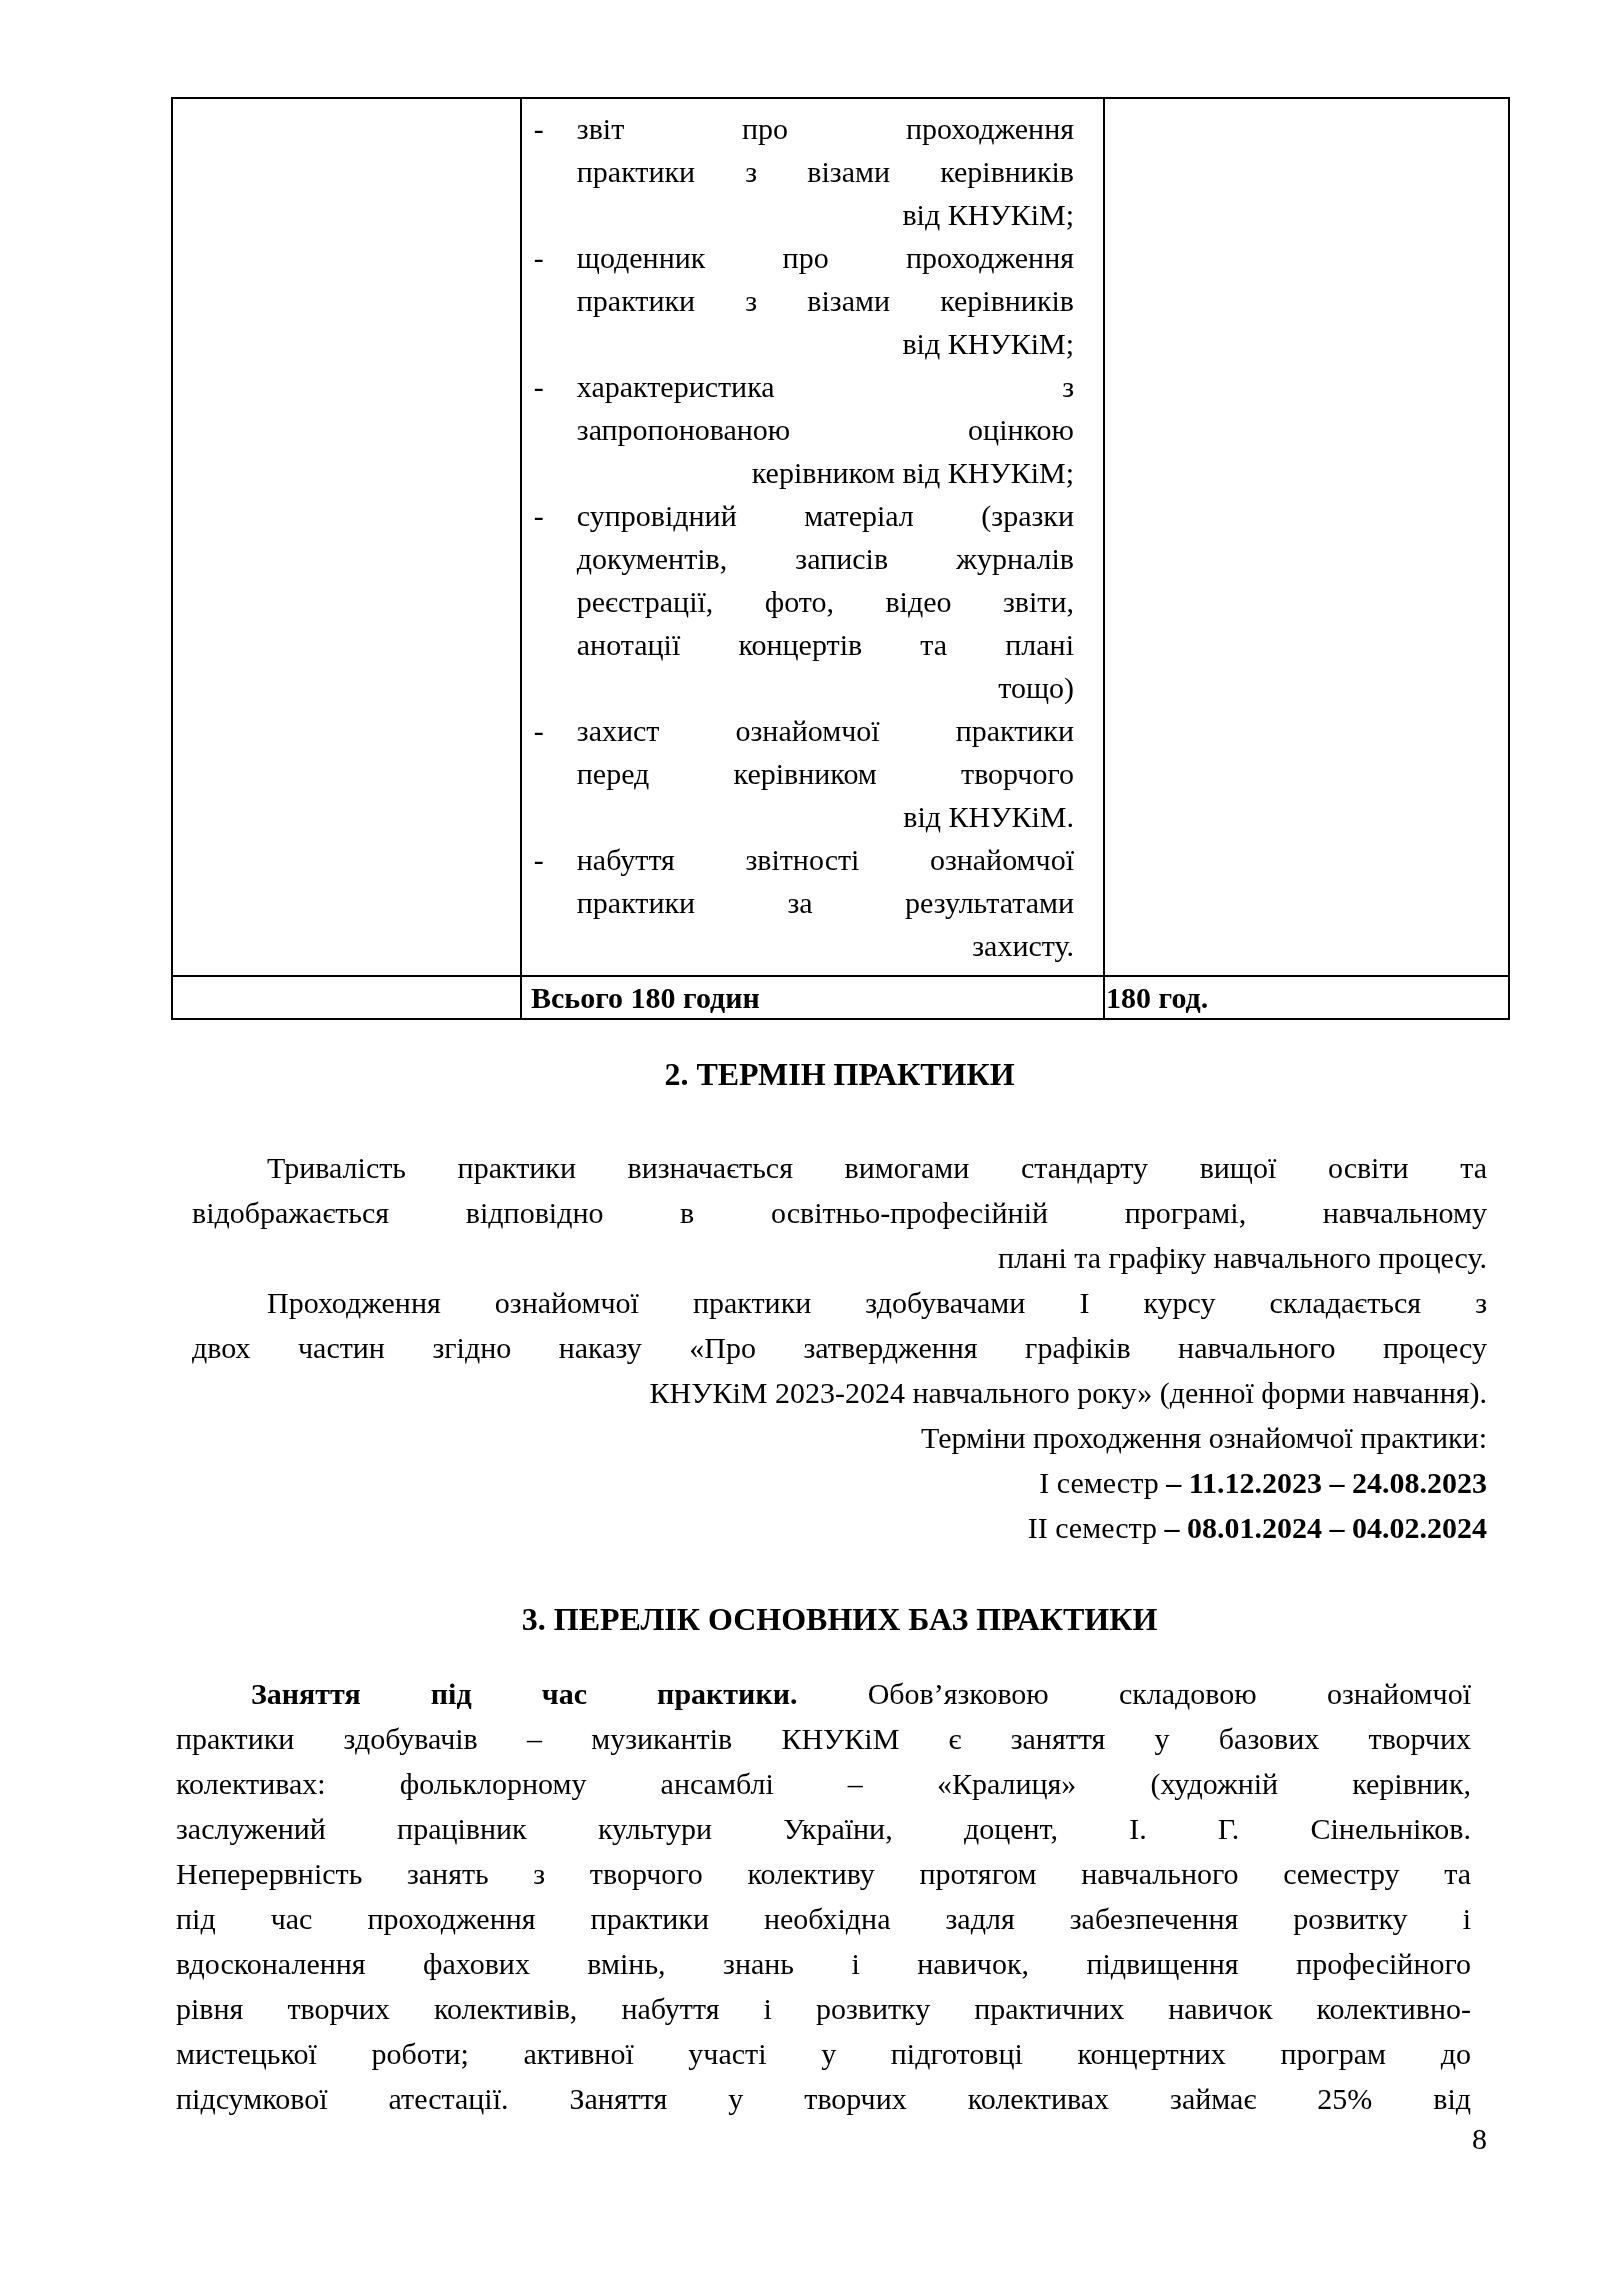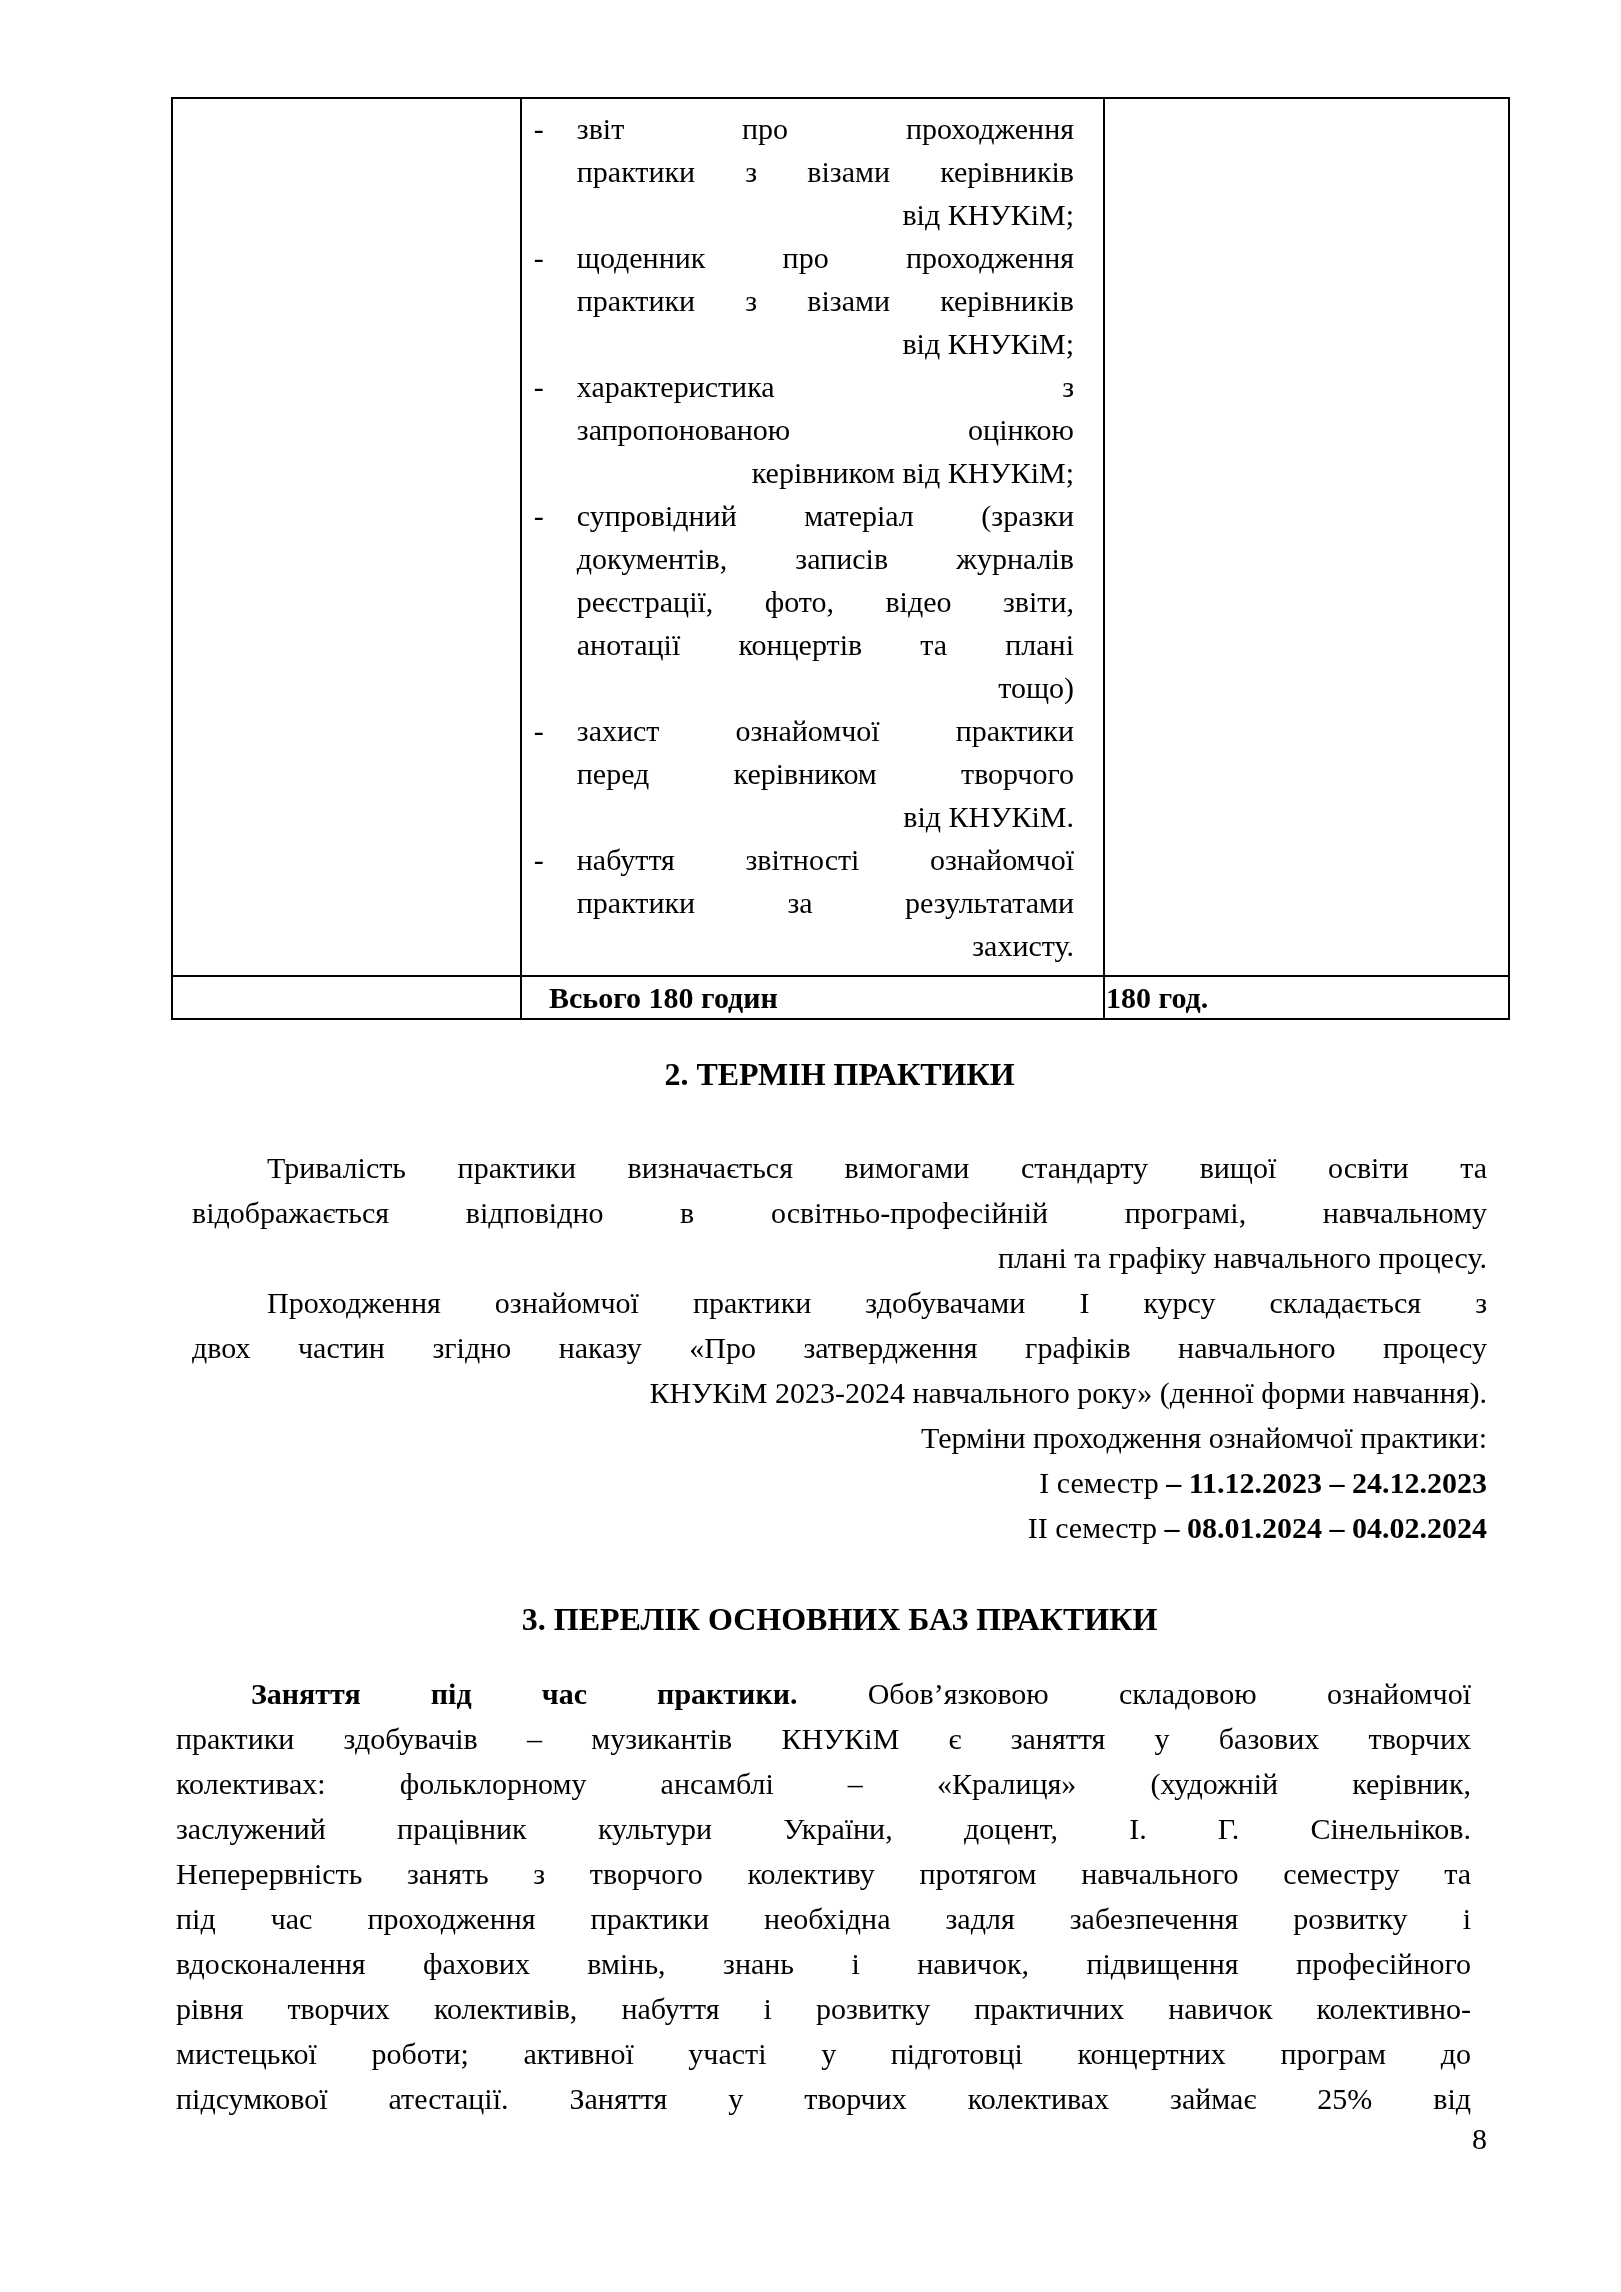--- a/index.html
+++ b/index.html
@@ -22,21 +22,21 @@
   td.req{
     padding:7.8px 29px 0 11.8px;
     font-size:30px;line-height:43px;
   }
   ul.blist{margin:0;padding:0;list-style:none;}
   ul.blist li{position:relative;padding-left:43px;}
   .marker{position:absolute;left:0;top:0;}
   .jl{text-align:justify;text-align-last:justify;}
   .ll{text-align:right;}
   tr.total td{font-weight:bold;font-size:30px;line-height:39px;height:39px;vertical-align:middle;}
-  td.total-label{padding-left:27px;margin-top:44px;}
+  td.total-label{padding-left:9px;margin-top:44px;}
   td.total-hours{text-align:left;}
 
   
   .h2,.h3{
     position:absolute;left:192px;width:1295px;
     text-align:center;font-weight:bold;font-size:32px;line-height:39px;
   }
   .h2{top:1055px;}
   .h3{top:1588px;margin-top:12px;}
   .b1{position:absolute;left:192px;width:1295px;top:1145px;font-size:30px;line-height:45px;}
@@ -118,21 +118,21 @@
   <div class="h2">2. ТЕРМІН ПРАКТИКИ</div>
 
   <div class="b1">
     <div class="jl ind">Тривалість практики визначається вимогами стандарту вищої освіти та</div>
     <div class="jl">відображається відповідно в освітньо-професійній програмі, навчальному</div>
     <div class="ll">плані та графіку навчального процесу.</div>
     <div class="jl ind">Проходження ознайомчої практики здобувачами І курсу складається з</div>
     <div class="jl">двох частин згідно наказу «Про затвердження графіків навчального процесу</div>
     <div class="ll">КНУКіМ 2023-2024 навчального року» (денної форми навчання).</div>
     <div class="ll terms">Терміни проходження ознайомчої практики:</div>
-    <div class="ll"><span>І семестр </span><span class="bold">– 11.12.2023 – 24.12.2023</span></div>
+    <div class="ll"><span>І семестр </span><span class="bold">– 11.12.2023 – 24.08.2023</span></div>
     <div class="ll"><span>ІІ семестр </span><span class="bold">– 08.01.2024 – 04.02.2024</span></div>
   </div>
 
   <div class="h3">3. ПЕРЕЛІК ОСНОВНИХ БАЗ ПРАКТИКИ</div>
 
   <div class="b2">
     <div class="jl ind"><span class="bold">Заняття під час практики.</span> <span>Обов’язковою складовою ознайомчої</span></div>
     <div class="jl">практики здобувачів – музикантів КНУКіМ є заняття у базових творчих</div>
     <div class="jl">колективах: фольклорному ансамблі – «Кралиця» (художній керівник,</div>
     <div class="jl">заслужений працівник культури України, доцент, І. Г. Сінельніков.</div>

